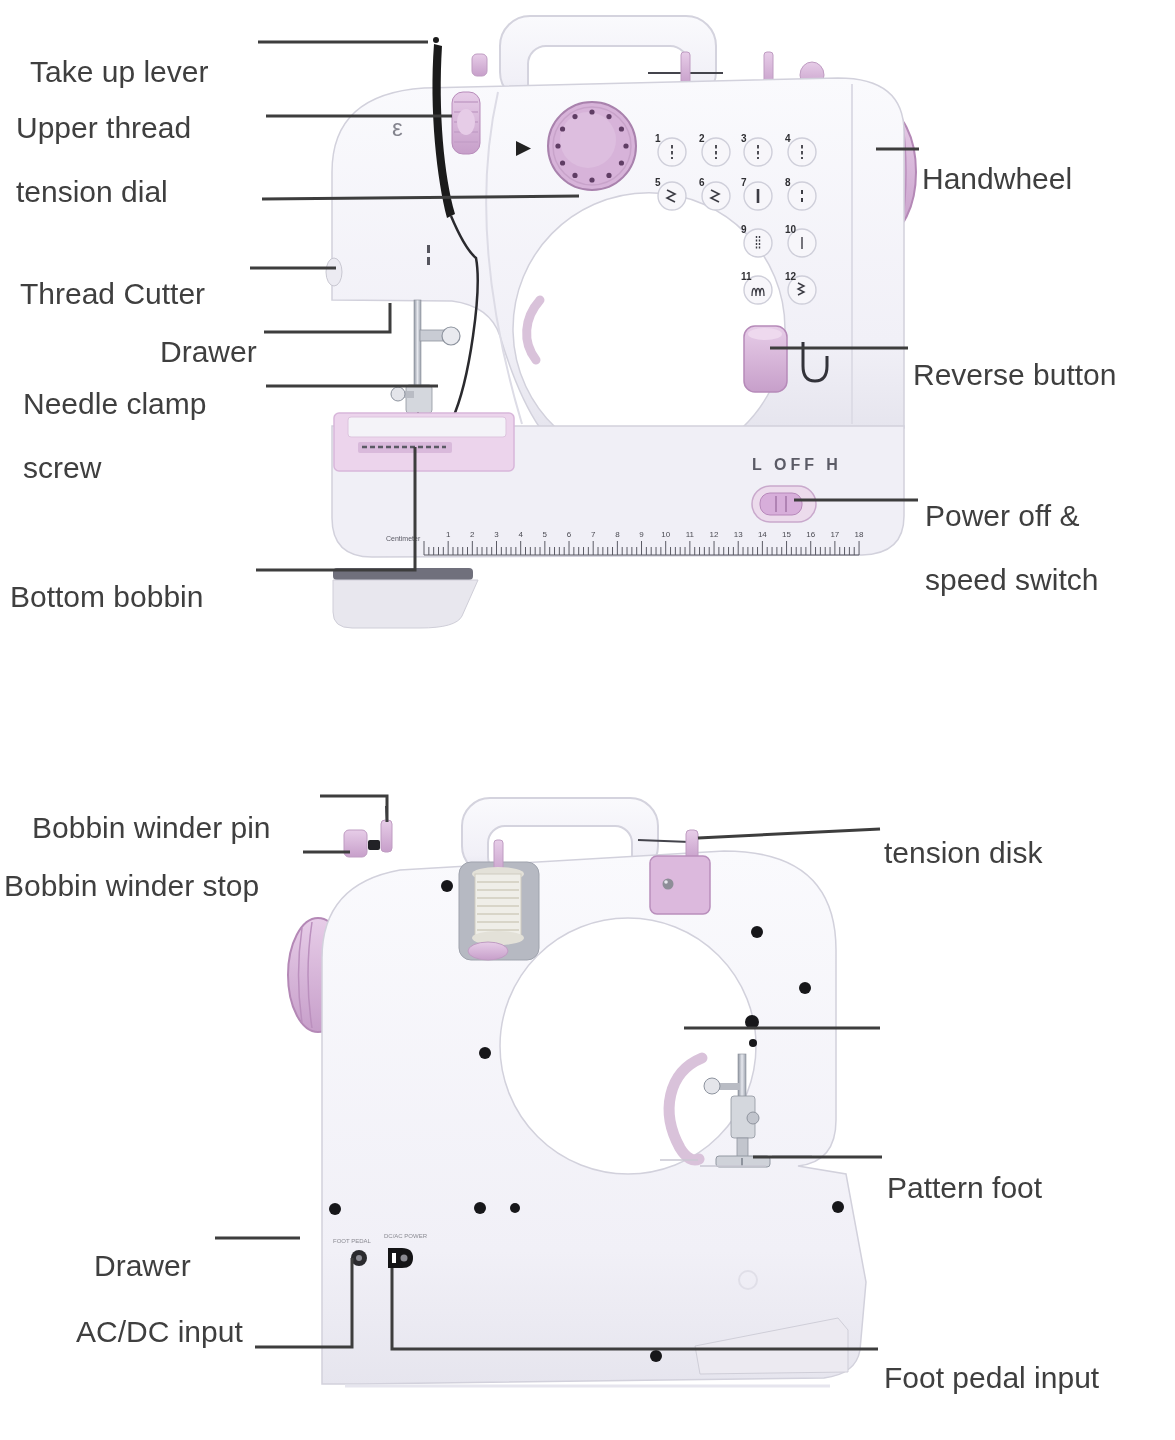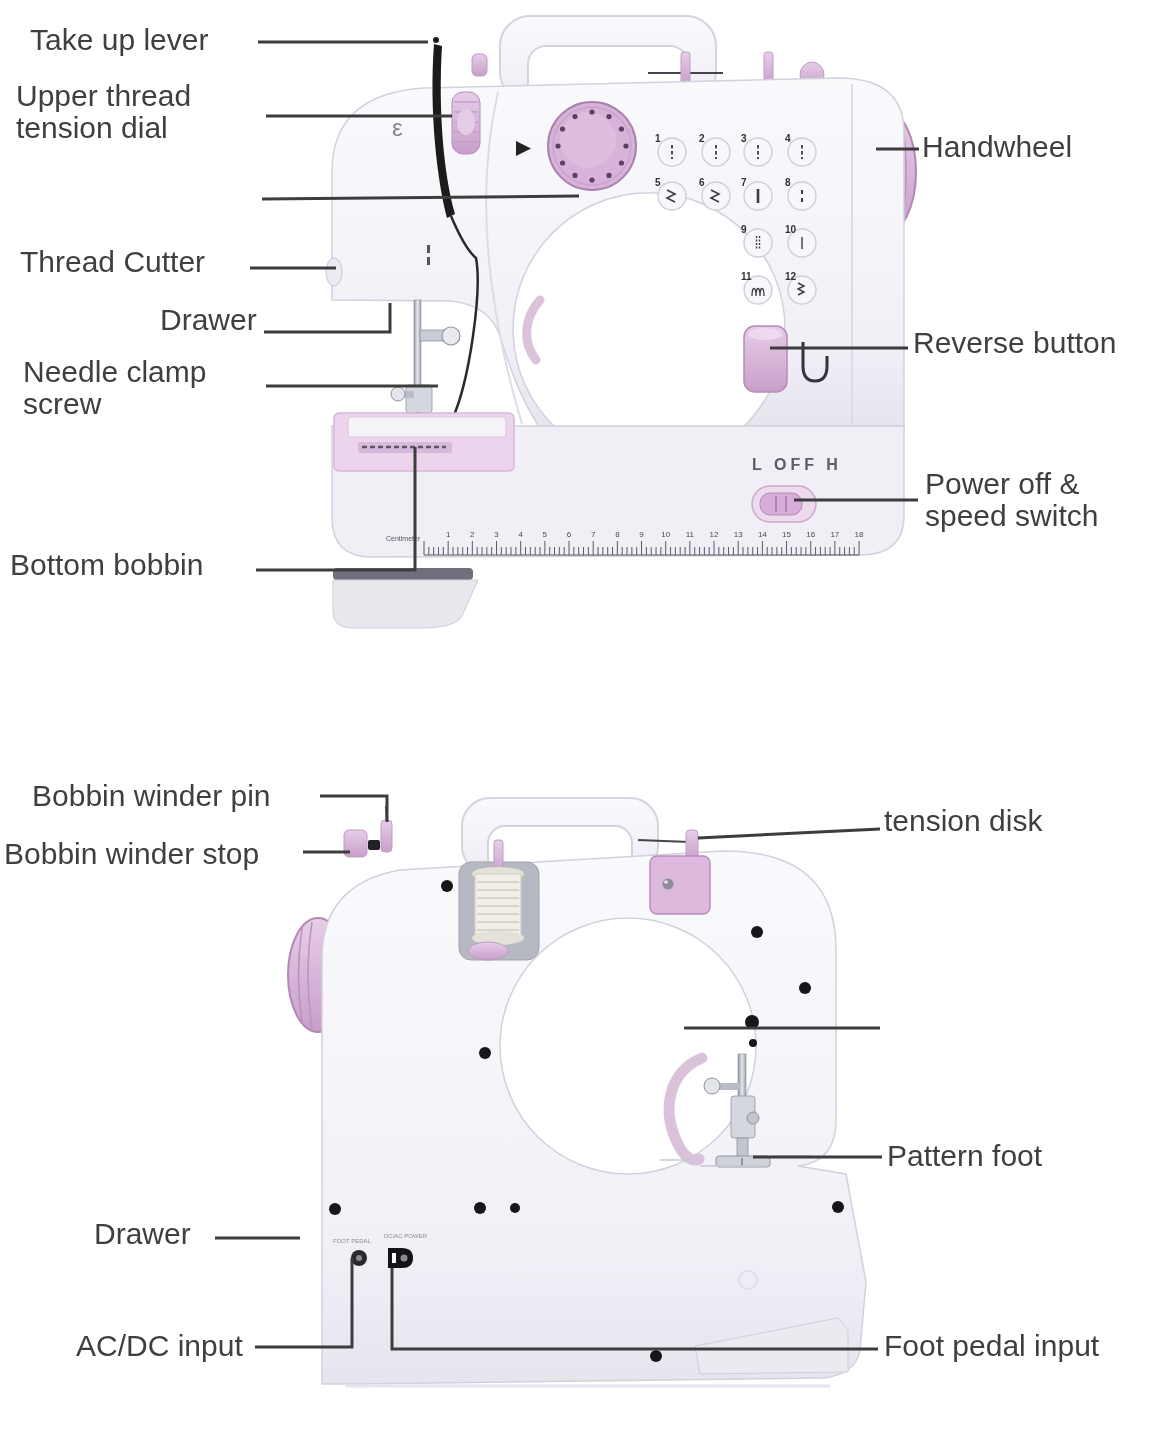--- a/index.html
+++ b/index.html
@@ -1,21 +1,21 @@
 <!DOCTYPE html>
 <html><head>
 <meta charset="utf-8">
 <style>
   html,body{margin:0;padding:0;background:#ffffff;}
   #stage{position:relative;width:1175px;height:1440px;background:#ffffff;overflow:hidden;
          font-family:"Liberation Sans", sans-serif;}
   #art{position:absolute;left:0;top:0;}
   .lbl{position:absolute;color:#3f3f3f;font-size:30px;line-height:1.05;font-weight:400;
        white-space:nowrap;}
-  .lbl span{display:block;}
+  .lbl span{display:block;margin-top:32px;}
   .lbl.loose{line-height:1.5;}
   svg text{font-family:"Liberation Sans", sans-serif;}
   .tick{stroke:#5a5a64;stroke-width:1;}
   .screw{fill:#17171a;}
   .seam{stroke:#dddce6;stroke-width:2;fill:none;}
   .leader{stroke:#3d3d3d;stroke-width:3;fill:none;}
 </style>
 </head>
 <body>
 
@@ -453,20 +453,20 @@
     </div>
 <div class="lbl loose" style="left:884px;top:798px">
       <span>tension disk</span>
     </div>
 <div class="lbl" style="left:887px;top:1140px">
       <span>Pattern foot</span>
     </div>
 <div class="lbl" style="left:94px;top:1218px">
       <span>Drawer</span>
     </div>
-<div class="lbl" style="left:76px;top:1330px">
+<div class="lbl" style="left:76px;top:1284px">
       <span>AC/DC input</span>
     </div>
 <div class="lbl" style="left:884px;top:1330px">
       <span>Foot pedal input</span>
     </div>
 
 </div>
 
 </body></html>

